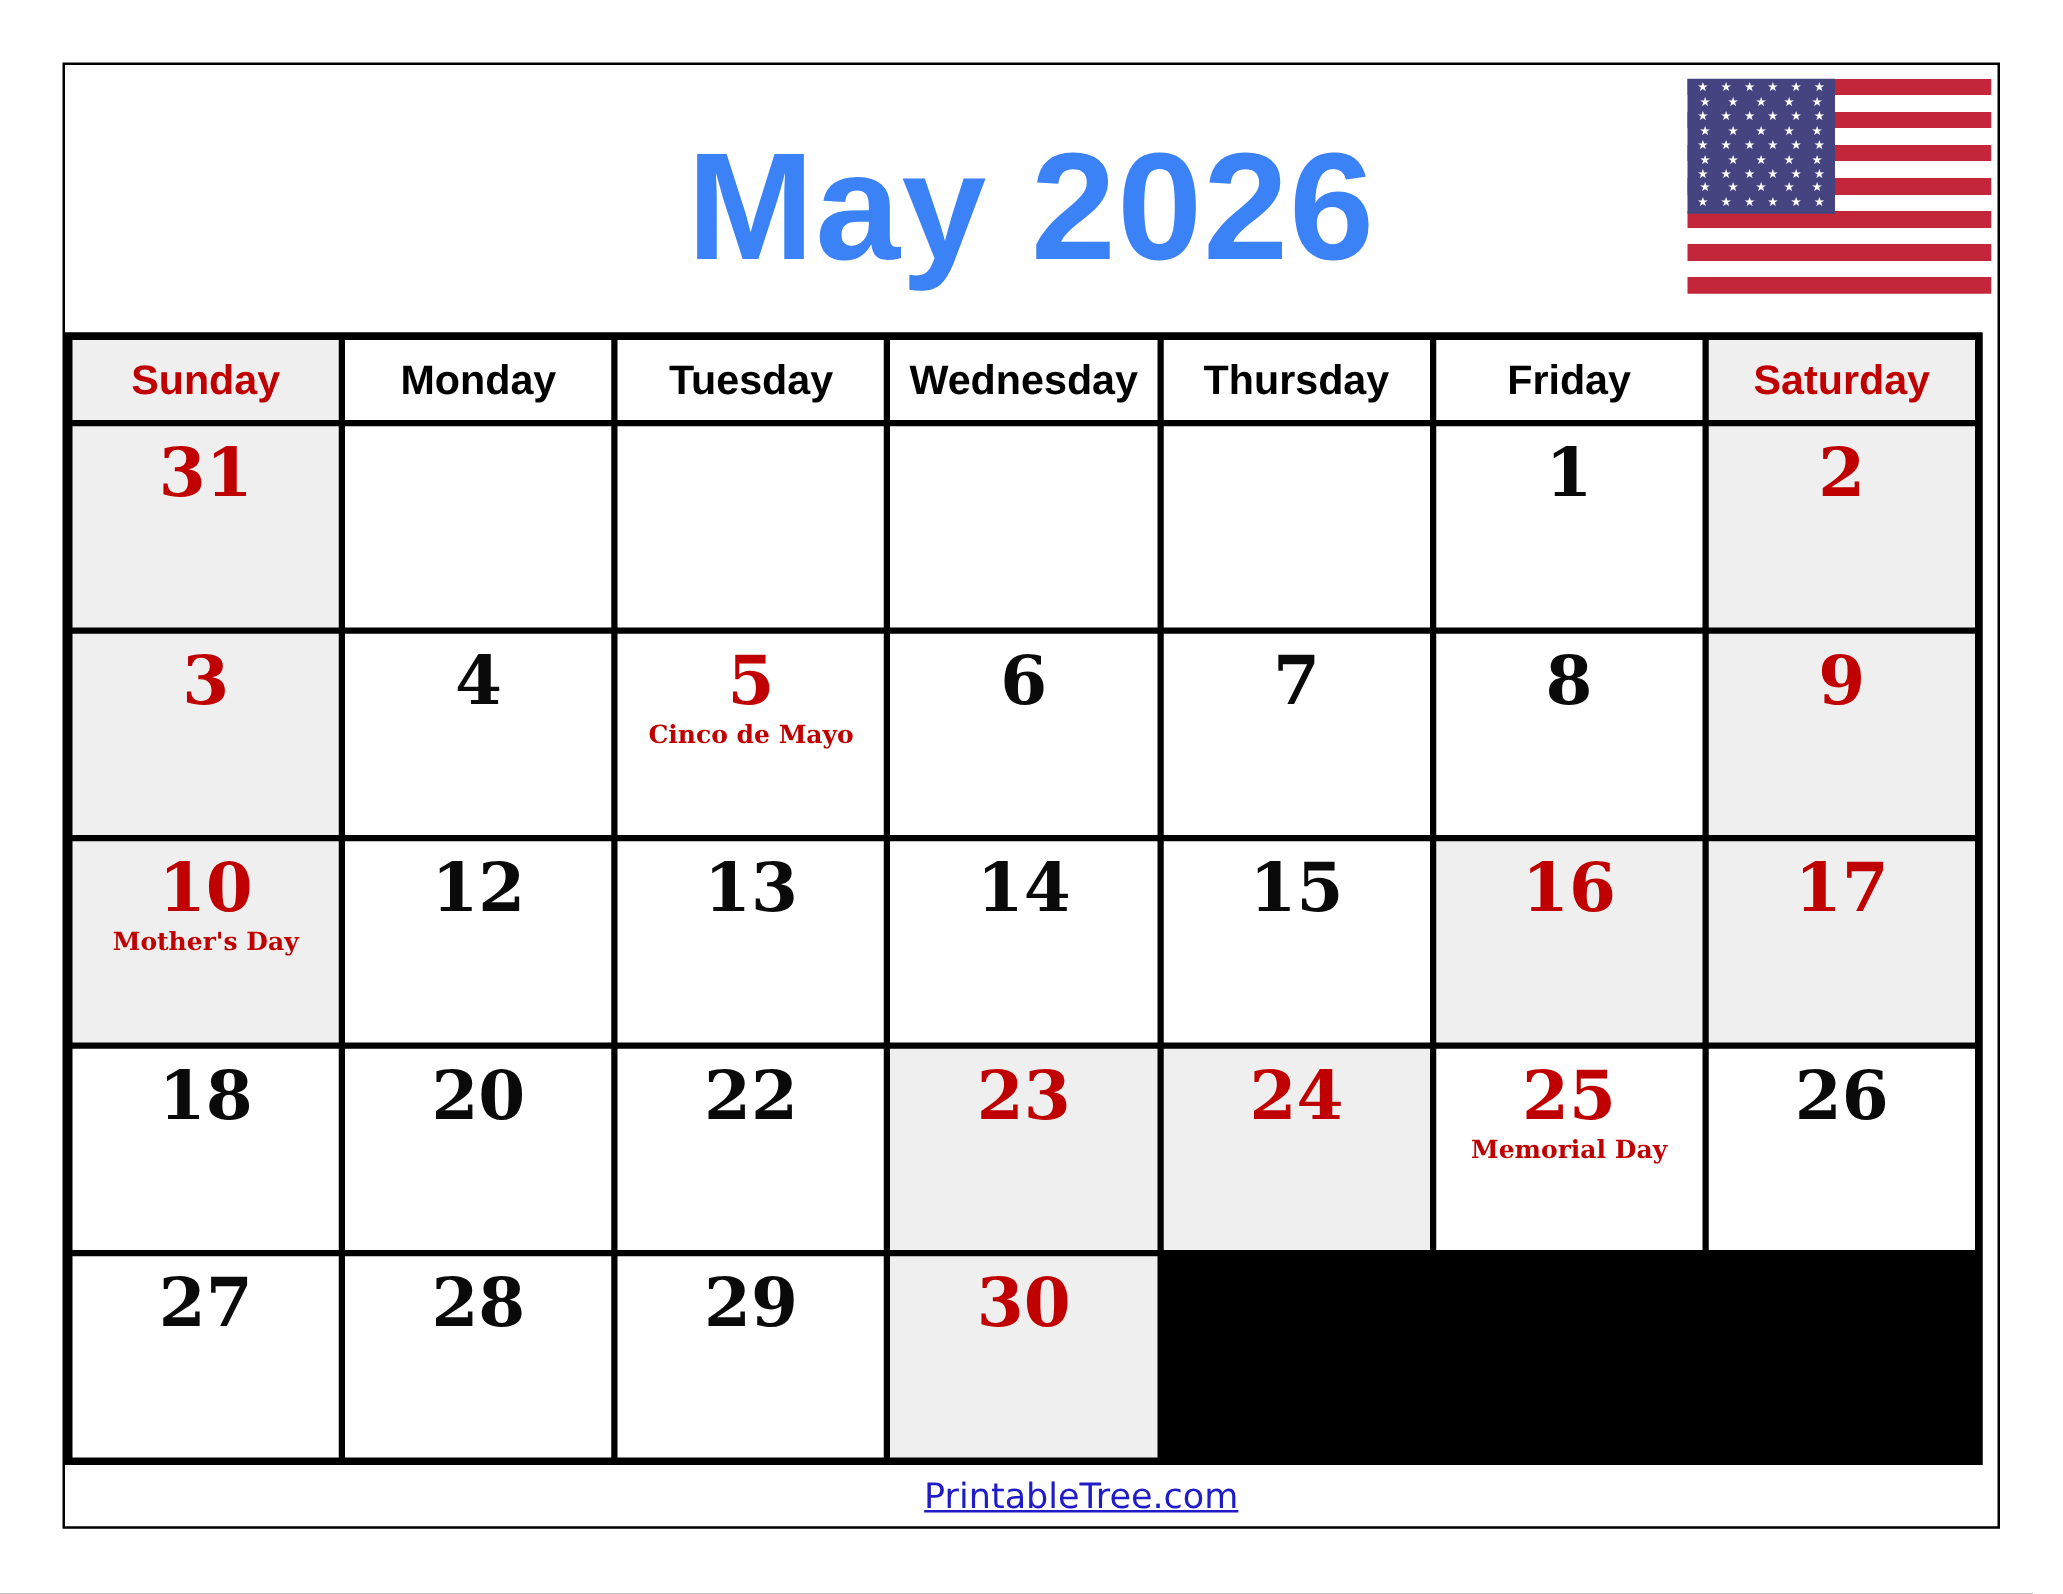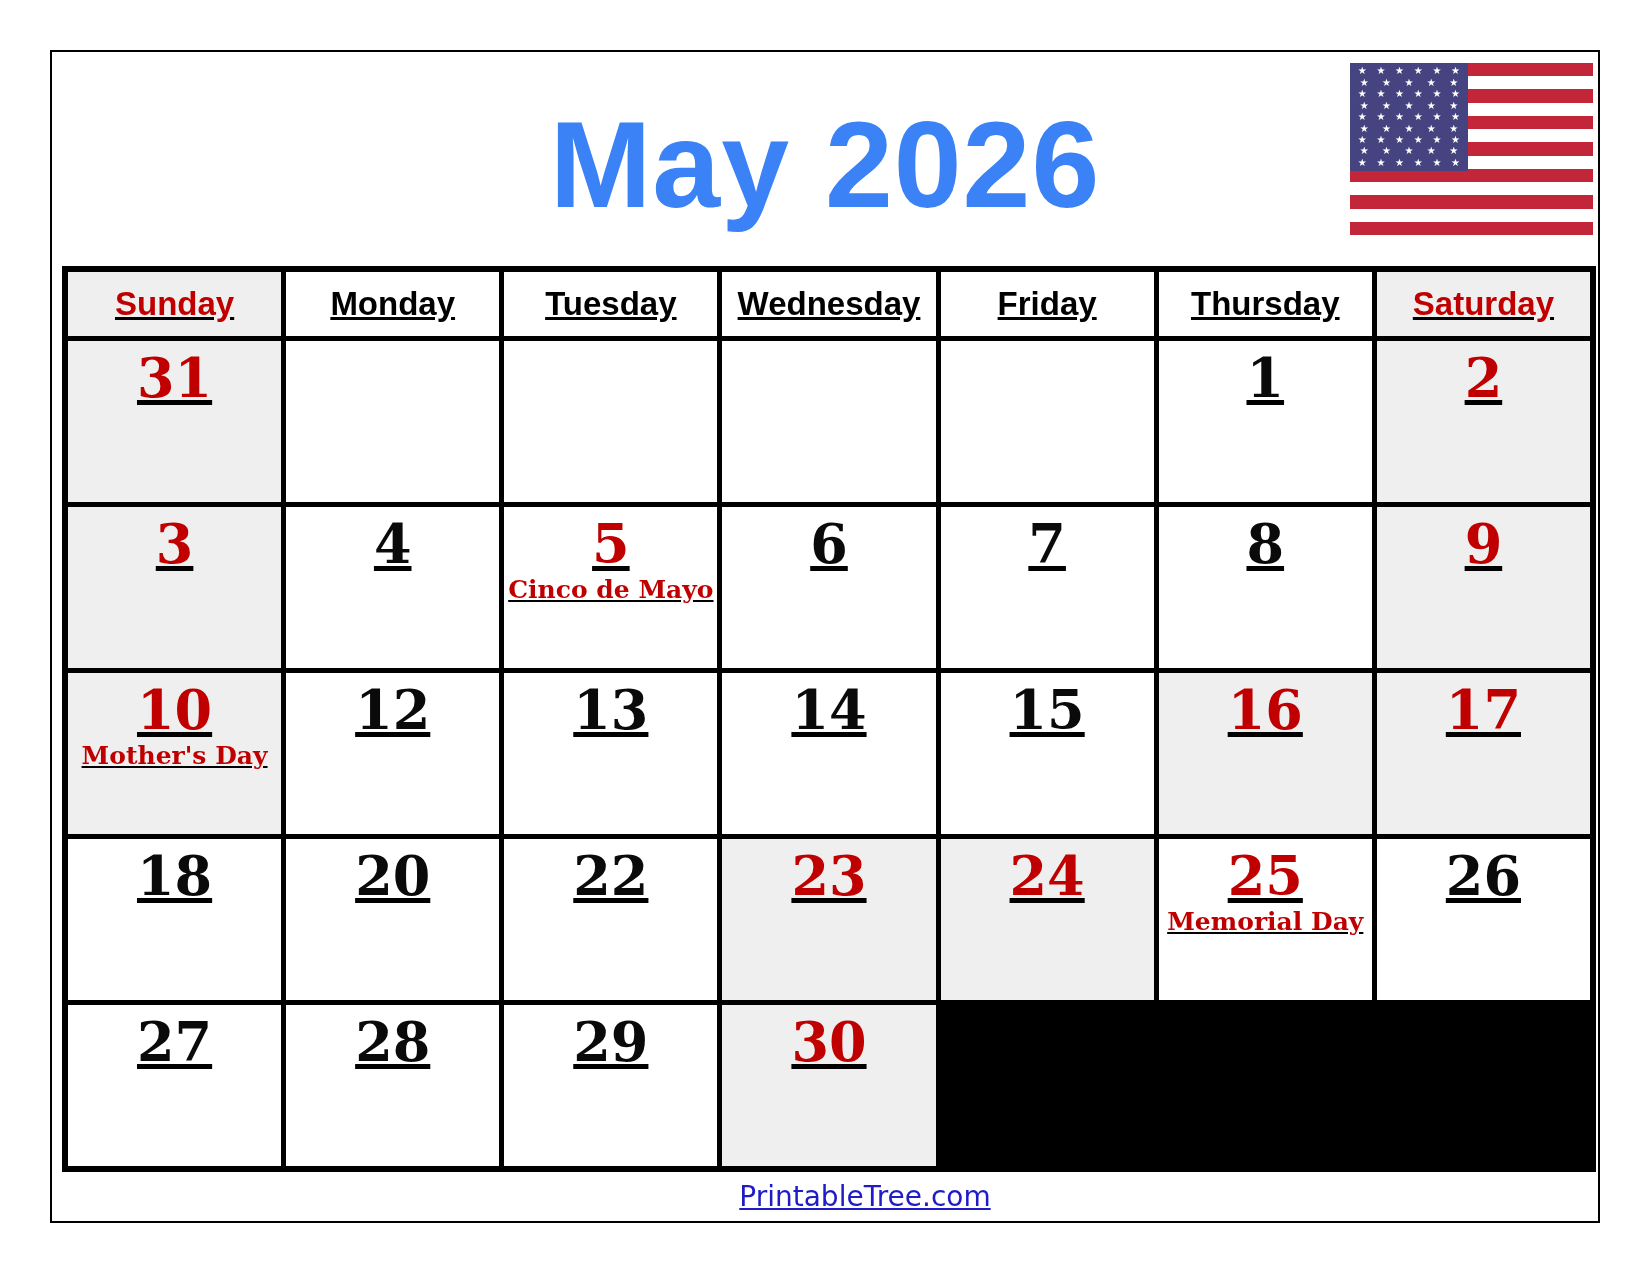--- a/index.html
+++ b/index.html
@@ -55,30 +55,29 @@
     box-sizing:border-box;
     padding:2px 3px;
     display:flex;flex-direction:column;justify-content:space-evenly;
   }
   .star-row{
     display:flex;justify-content:space-around;
     color:#fff;font-size:10px;line-height:1;
   }
   .calendar{
     position:absolute;
-    left:62px;top:266px;
+    left:52px;top:266px;
     width:1534px;height:906px;
     box-sizing:border-box;
     background:#000;
     border:6px solid #000;
     display:grid;
     grid-template-columns:repeat(7,1fr);
     grid-template-rows:64px repeat(5,1fr);
     gap:5px;
-    text-decoration:underline;
   }
   .hcell{
     background:#fff;
     display:flex;align-items:center;justify-content:center;
     font-size:33px;font-weight:bold;color:#000;
     font-family:"Liberation Sans",sans-serif;
   }
   .hcell.weekend{background:var(--gray);color:var(--red);}
   .dcell{
     background:#fff;
@@ -91,21 +90,21 @@
     font-family:"DejaVu Serif",serif;
     font-weight:bold;
     font-size:54px;
     line-height:1.08;
     color:#0a0a0a;
   }
   .num.red{color:var(--red);}
   .holiday{
     font-family:"DejaVu Serif",serif;
     font-weight:bold;
-    font-size:25px;
+    font-size:20px;
     margin-top:2px;
     color:var(--red);
   }
   .footer{
     position:absolute;
     left:0;top:1180px;width:100%;
     text-align:center;
     font-family:"DejaVu Sans",sans-serif;
     font-size:28px;
     padding-left:40px;
@@ -191,22 +190,22 @@
         <span>★</span>
       </div>
     </div>
 </div>
 
 <div class="calendar">
     <div class="hcell weekend">Sunday</div>
     <div class="hcell">Monday</div>
     <div class="hcell">Tuesday</div>
     <div class="hcell">Wednesday</div>
+    <div class="hcell">Thursday</div>
     <div class="hcell">Friday</div>
-    <div class="hcell">Thursday</div>
     <div class="hcell weekend">Saturday</div>
     <div class="dcell weekend">
       <div class="num red">31</div>
     </div>
     <div class="dcell"></div>
     <div class="dcell"></div>
     <div class="dcell"></div>
     <div class="dcell"></div>
     <div class="dcell">
       <div class="num">1</div>

